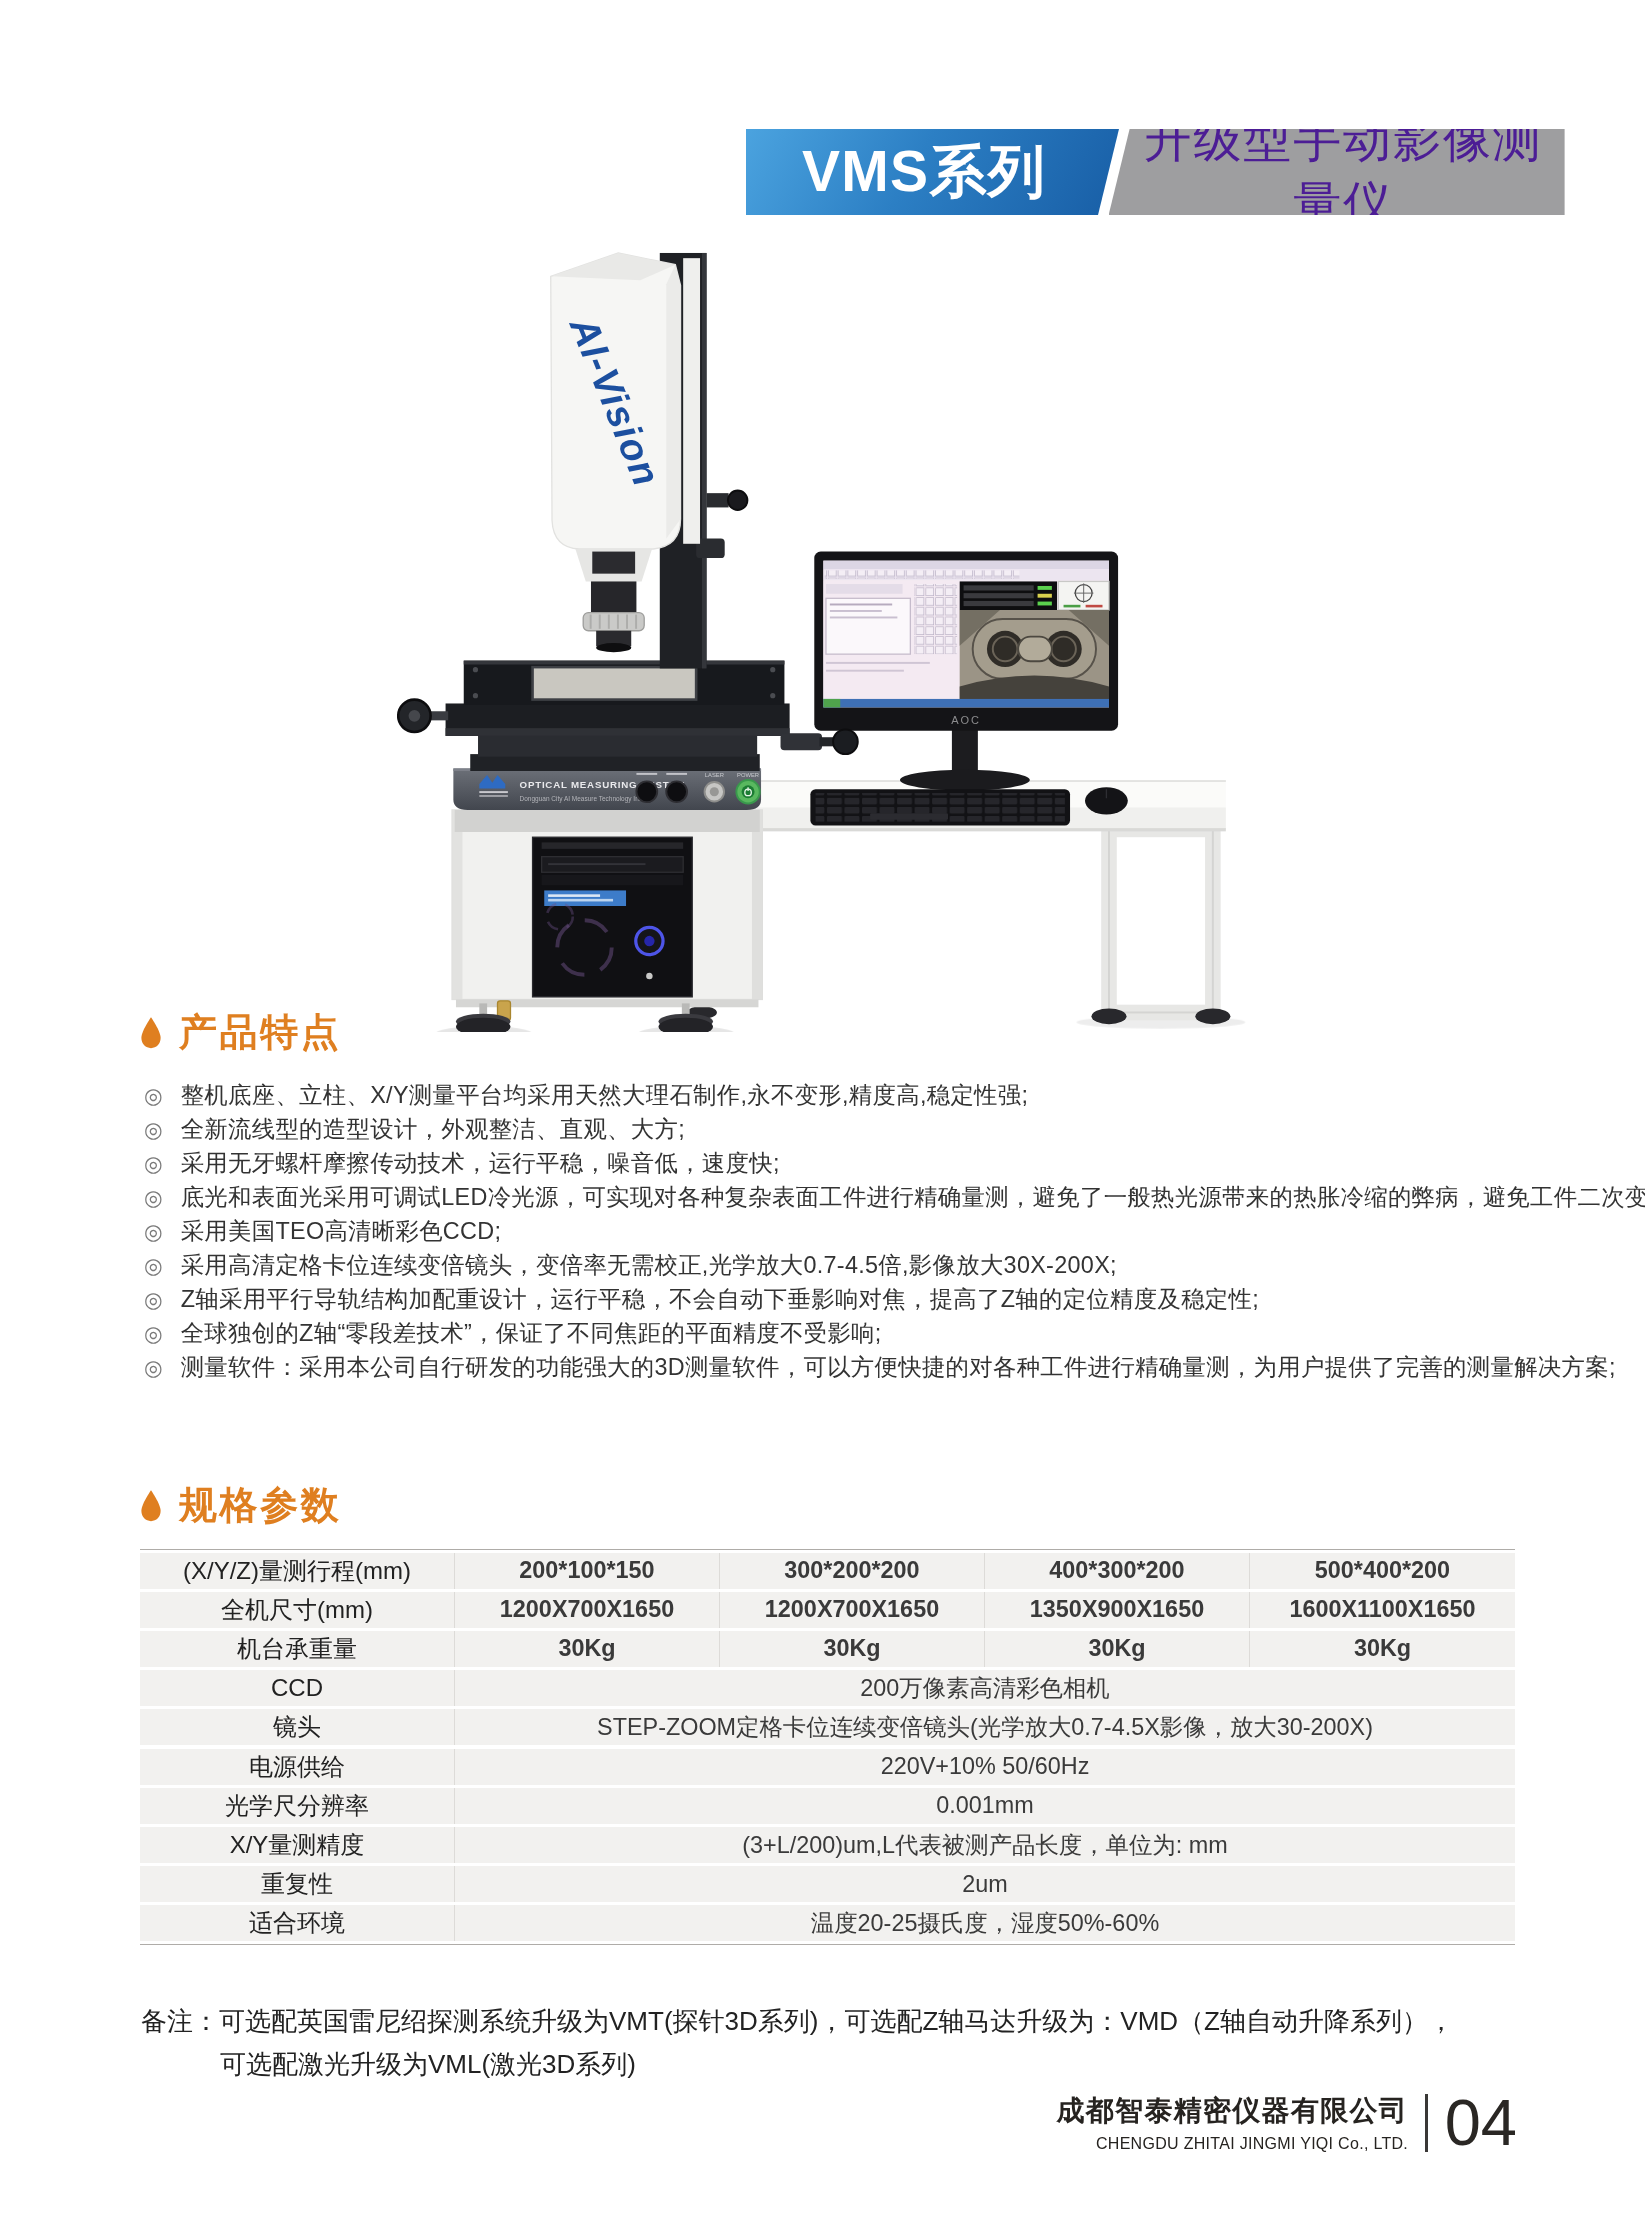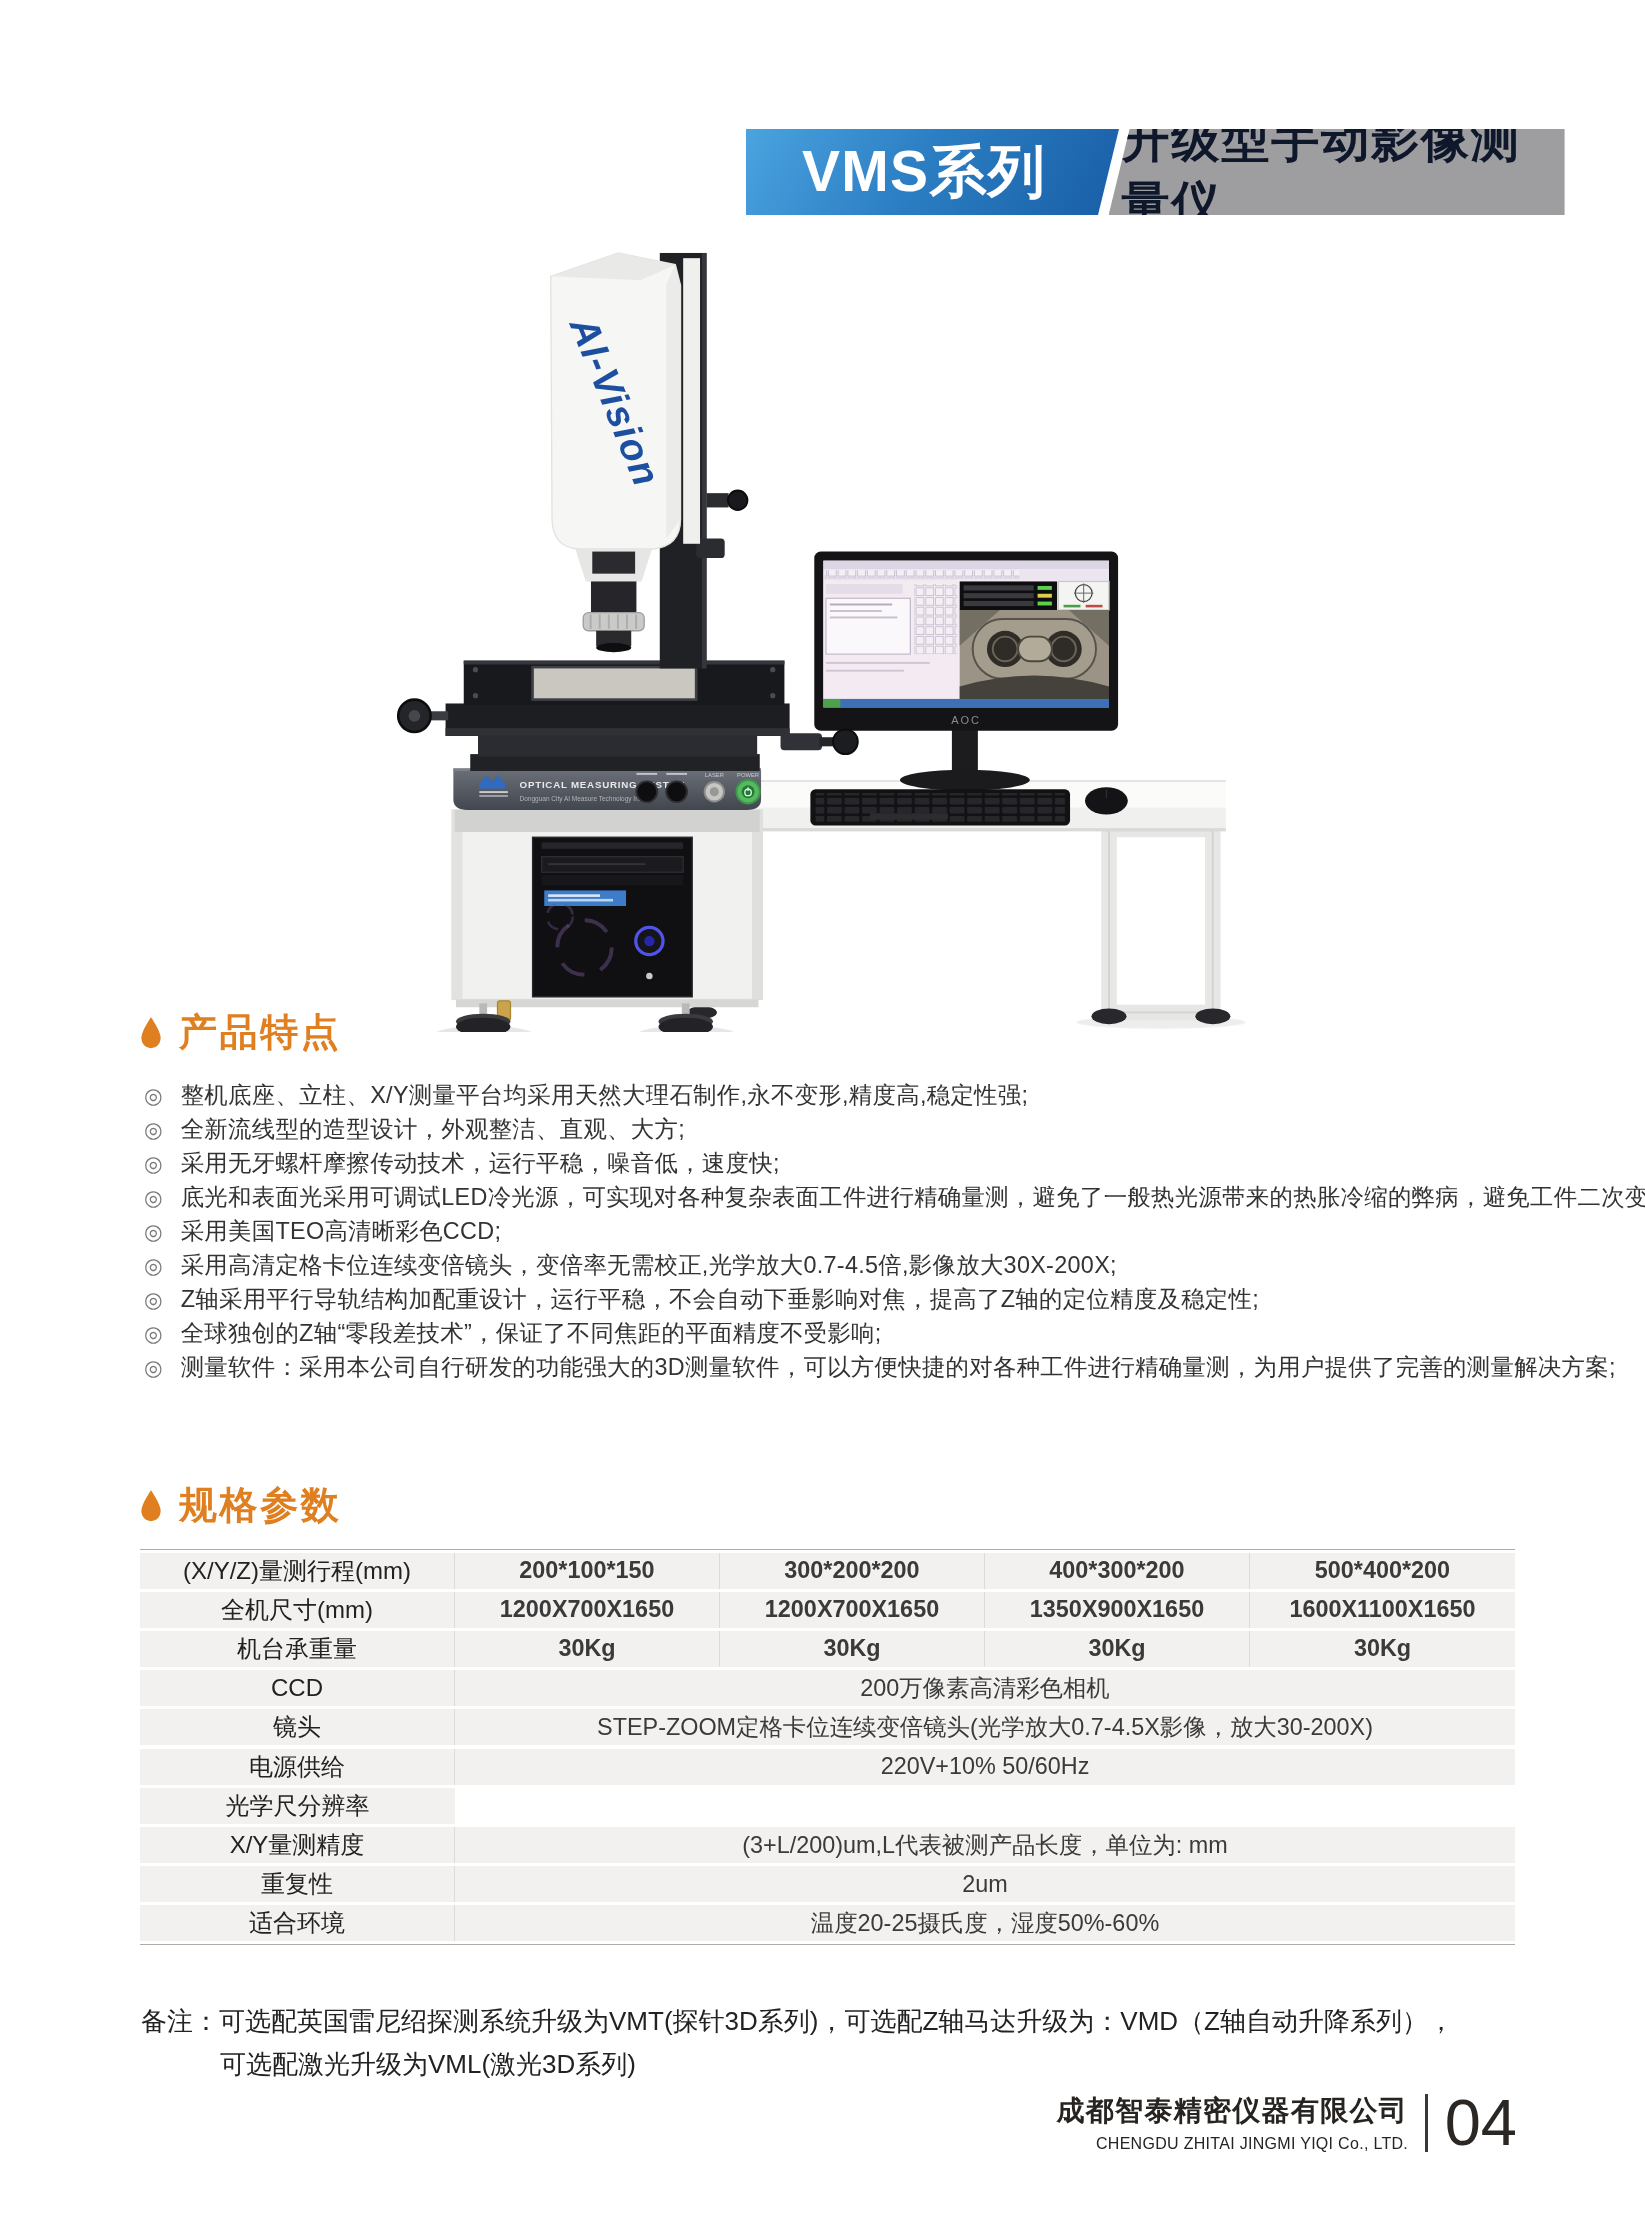--- a/index.html
+++ b/index.html
@@ -8,21 +8,21 @@
 
   
   .hdr{position:absolute;top:129px;left:746px;height:86px;display:flex;align-items:stretch;}
   .hdr-blue{width:373px;background:linear-gradient(120deg,#4BA3DF 0%,#2C7FC4 45%,#185EA6 100%);
             clip-path:polygon(0 0,100% 0,calc(100% - 21px) 100%,0 100%);
             display:flex;align-items:center;justify-content:center;text-align:right;}
   .hdr-blue span{font-size:57px;font-weight:bold;color:#fff;letter-spacing:1.3px;padding-right:17px;}
   .hdr-gray{width:456px;background:#9E9EA0;margin-left:-10.4px;
             clip-path:polygon(21px 0,100% 0,100% 100%,0 100%);
             display:flex;align-items:center;justify-content:center;}
-  .hdr-gray span{font-size:48px;font-weight:bold;color:#0f172a;letter-spacing:1.9px;padding-left:13px;}
+  .hdr-gray span{font-size:48px;font-weight:normal;color:#4c1d95;letter-spacing:1.9px;padding-left:13px;text-align:center;}
 
   
   .sec{position:absolute;left:140px;display:flex;align-items:center;gap:17px;}
   .sec .drop{width:22px;height:32px;flex:0 0 auto;}
   .sec .sec-title{font-size:38px;font-weight:bold;color:#DF7F20;letter-spacing:2.6px;}
 
   
   .features{position:absolute;left:144px;top:1079px;}
   .feat{display:flex;align-items:baseline;height:34px;white-space:nowrap;}
   .feat .b{color:#7A7A7A;font-size:21.4px;margin-right:18px;flex:0 0 auto;}
@@ -371,20 +371,21 @@
     <div class="t-row">
       <div class="t-cell t-label">镜头</div>
       <div class="t-cell t-span">STEP-ZOOM定格卡位连续变倍镜头(光学放大0.7-4.5X影像，放大30-200X)</div>
     </div>
     <div class="t-row">
       <div class="t-cell t-label">电源供给</div>
       <div class="t-cell t-span">220V+10% 50/60Hz</div>
     </div>
     <div class="t-row">
       <div class="t-cell t-label">光学尺分辨率</div>
+      <div class="t-cell t-span">0.001mm</div>
     </div>
     <div class="t-row">
       <div class="t-cell t-label">X/Y量测精度</div>
       <div class="t-cell t-span">(3+L/200)um,L代表被测产品长度，单位为: mm</div>
     </div>
     <div class="t-row">
       <div class="t-cell t-label">重复性</div>
       <div class="t-cell t-span">2um</div>
     </div>
     <div class="t-row">

